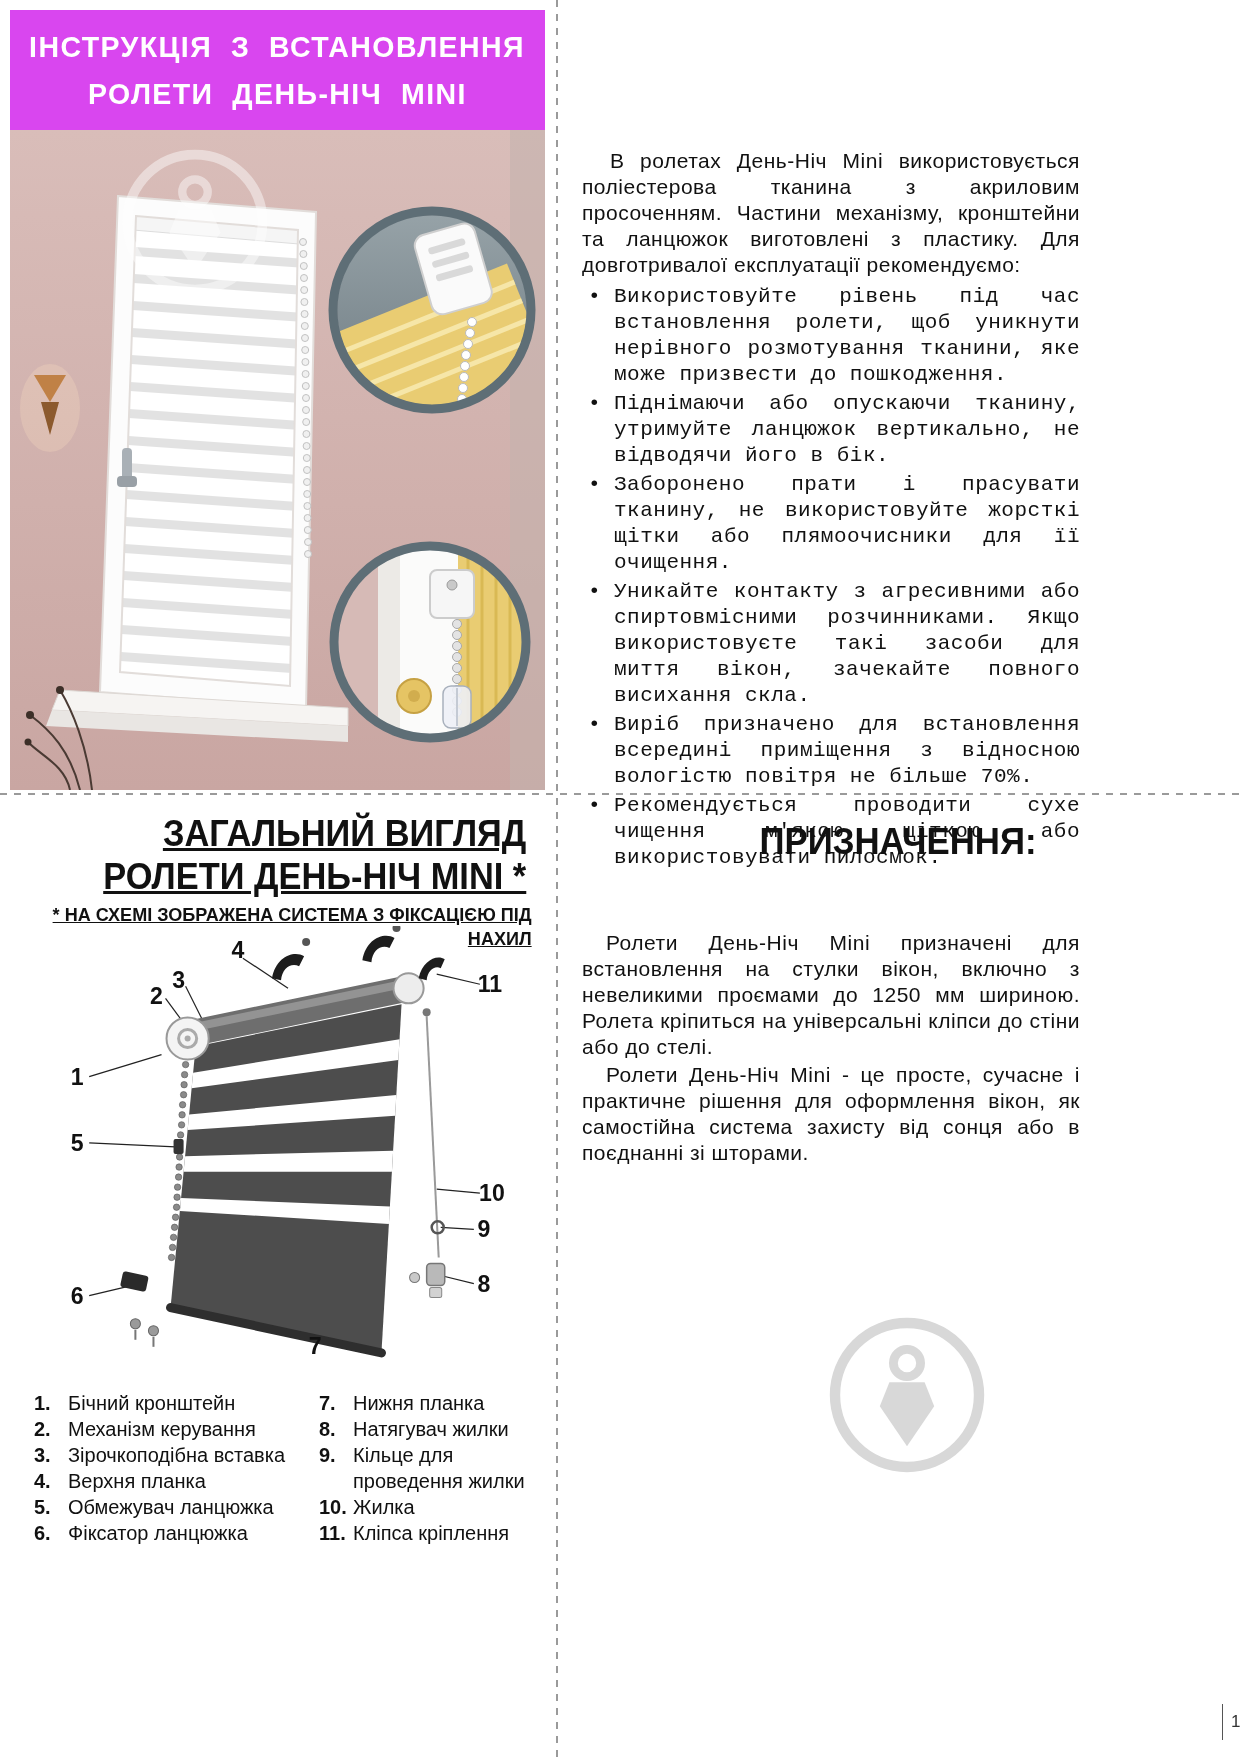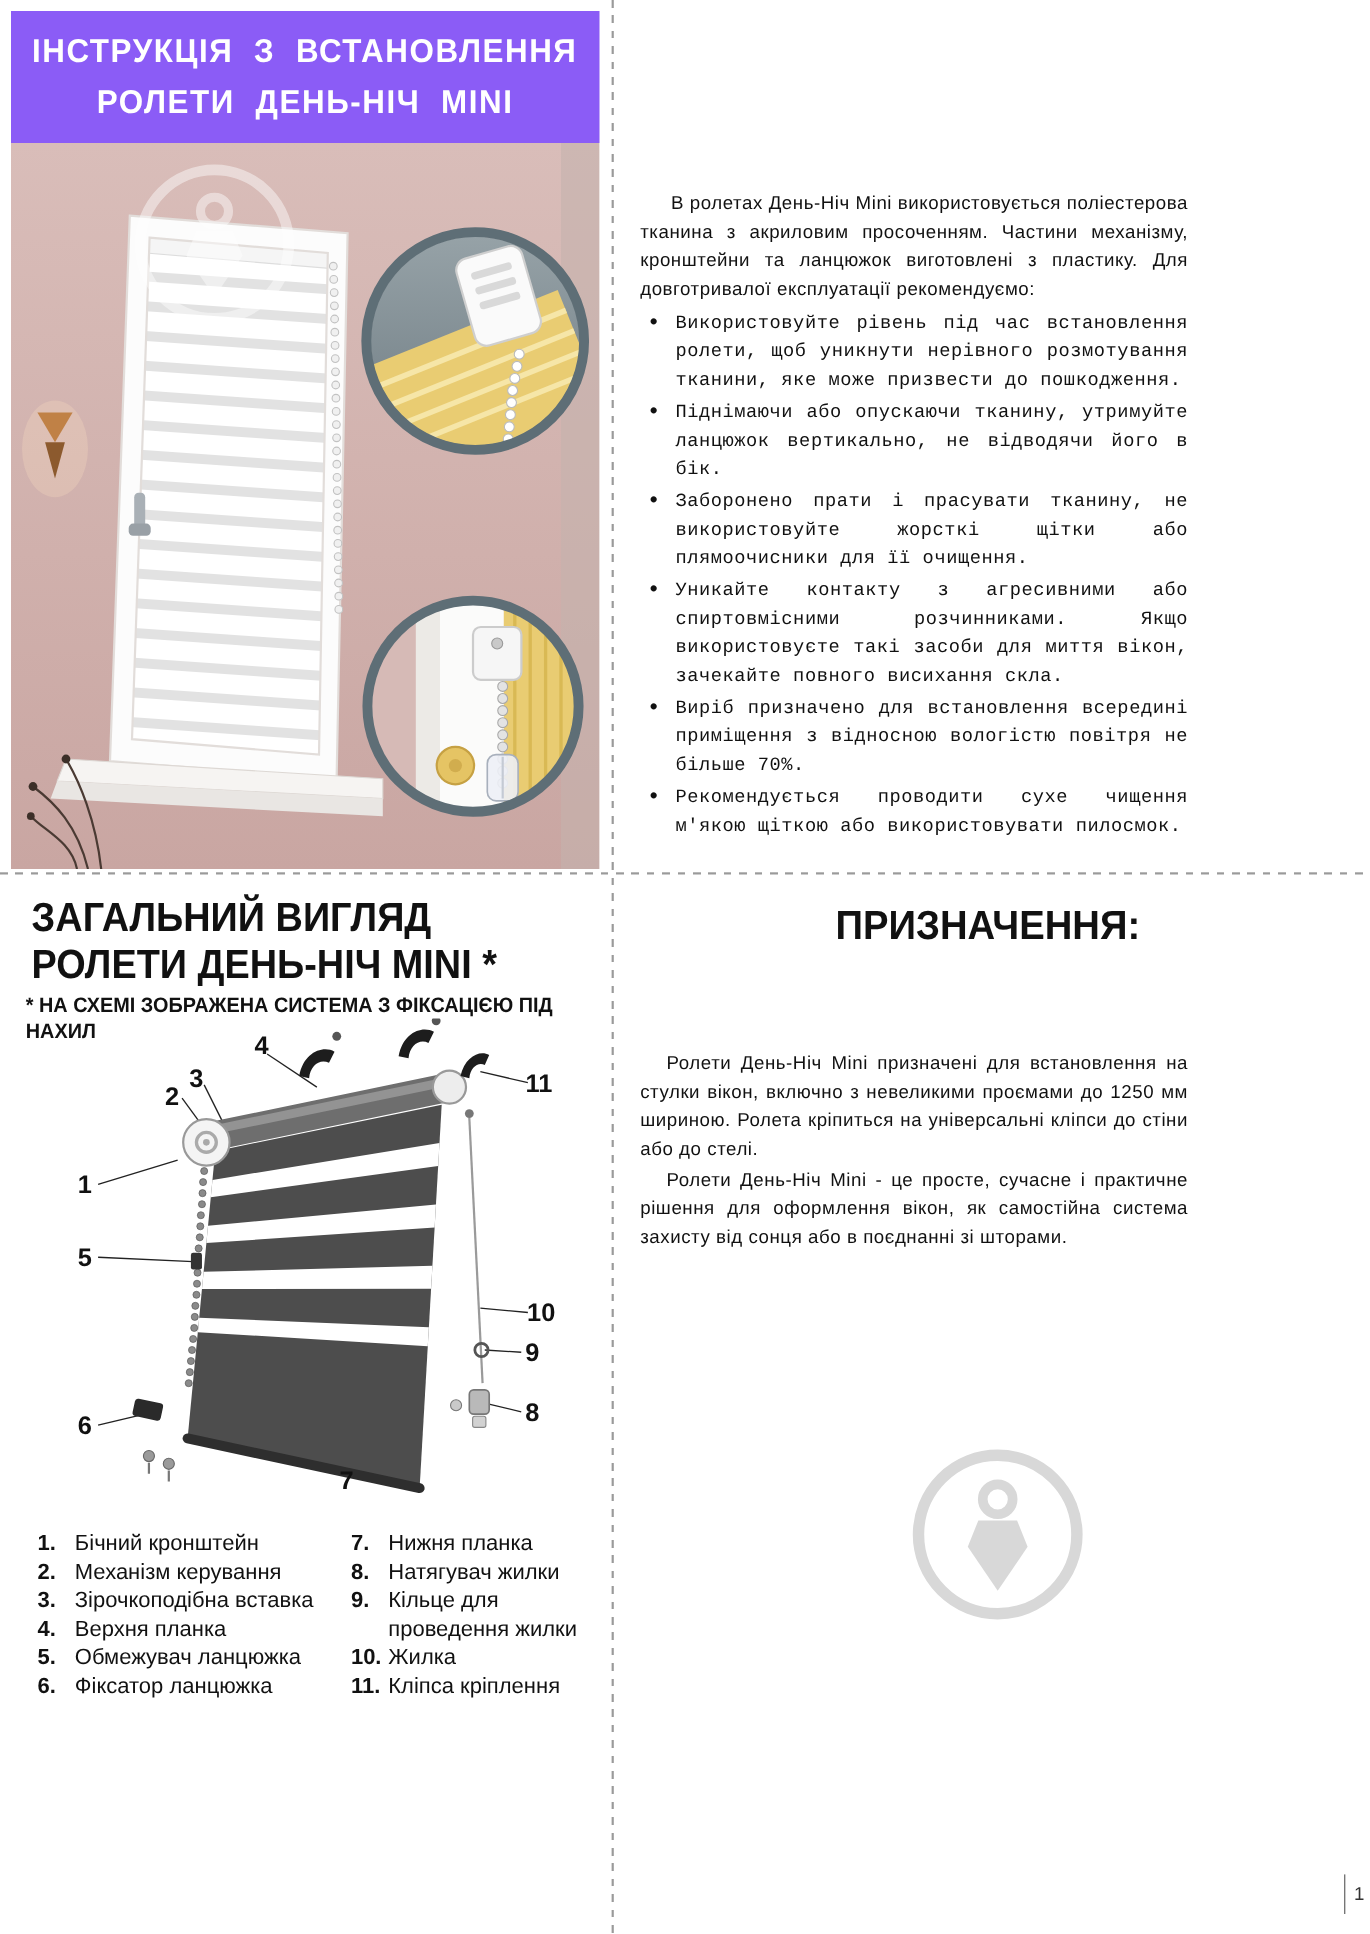--- a/index.html
+++ b/index.html
@@ -9,44 +9,44 @@
     font-family:"Liberation Sans",sans-serif;color:#111;overflow:hidden;
   }
   
   .dash-v{position:absolute;top:0;left:556px;width:2px;height:1758px;
     background:repeating-linear-gradient(to bottom,#9a9a9a 0 7px,transparent 7px 14px);}
   .dash-h{position:absolute;top:793px;left:0;width:1245px;height:2px;
     background:repeating-linear-gradient(to right,#9a9a9a 0 7px,transparent 7px 14px);}
 
   
   .install-header{
-    position:absolute;left:10px;top:10px;width:535px;height:120px;background:#8b5cf6;
+    position:absolute;left:10px;top:10px;width:535px;height:120px;background:#d946ef;
     display:flex;flex-direction:column;align-items:center;justify-content:center;
   }
   .install-header .line{
     color:#fff;font-weight:bold;font-size:30px;line-height:47px;
     letter-spacing:1.5px;word-spacing:10px;white-space:nowrap;
     transform:scaleX(.95);transform-origin:center;
   }
 
   .photo-wrap{position:absolute;left:10px;top:130px;width:535px;height:660px;}
 
   
   .care-title{position:absolute;left:568px;top:34px;width:540px;text-align:center;}
   .care-title .line{font-weight:bold;font-size:34px;line-height:41px;
     transform:scaleX(.94);transform-origin:center;}
-  .bodytext{font-size:17px;line-height:26px;letter-spacing:.5px;text-align:justify;margin-top:24px;}
+  .bodytext{font-size:21px;line-height:26px;letter-spacing:.5px;text-align:justify;}
   .care-body{position:absolute;left:582px;top:148px;width:498px;}
   .care-body .intro{margin:0;text-indent:28px;}
   ul.bullets{list-style:none;margin:6px 0 0 0;padding:0;}
   ul.bullets li{position:relative;padding-left:32px;margin-bottom:3px;font-family:Liberation Mono, monospace;}
   ul.bullets li::before{content:"\2022";position:absolute;left:6px;top:0;font-size:21px;}
 
   
-  .overview-title{position:absolute;left:10px;top:812px;width:535px;text-align:left;}
+  .overview-title{position:absolute;left:10px;top:812px;width:535px;text-align:right;text-decoration:underline;}
   .overview-title .line{font-weight:bold;font-size:37px;line-height:43px;
     transform:scaleX(.93);transform-origin:center;}
   .overview-title .subtitle{font-weight:bold;font-size:19px;line-height:24px;margin-top:5px;
     transform:scaleX(.95);transform-origin:center;}
   .diagram-wrap{position:absolute;left:32px;top:926px;width:488px;height:462px;}
   .diagram-wrap svg text{font-family:"Liberation Sans",sans-serif;font-weight:bold;font-size:23px;fill:#111;}
 
   .legend{position:absolute;left:34px;top:1390px;width:512px;display:flex;}
   .legend .col{display:flex;flex-direction:column;}
   .legend .col1{width:285px;}

